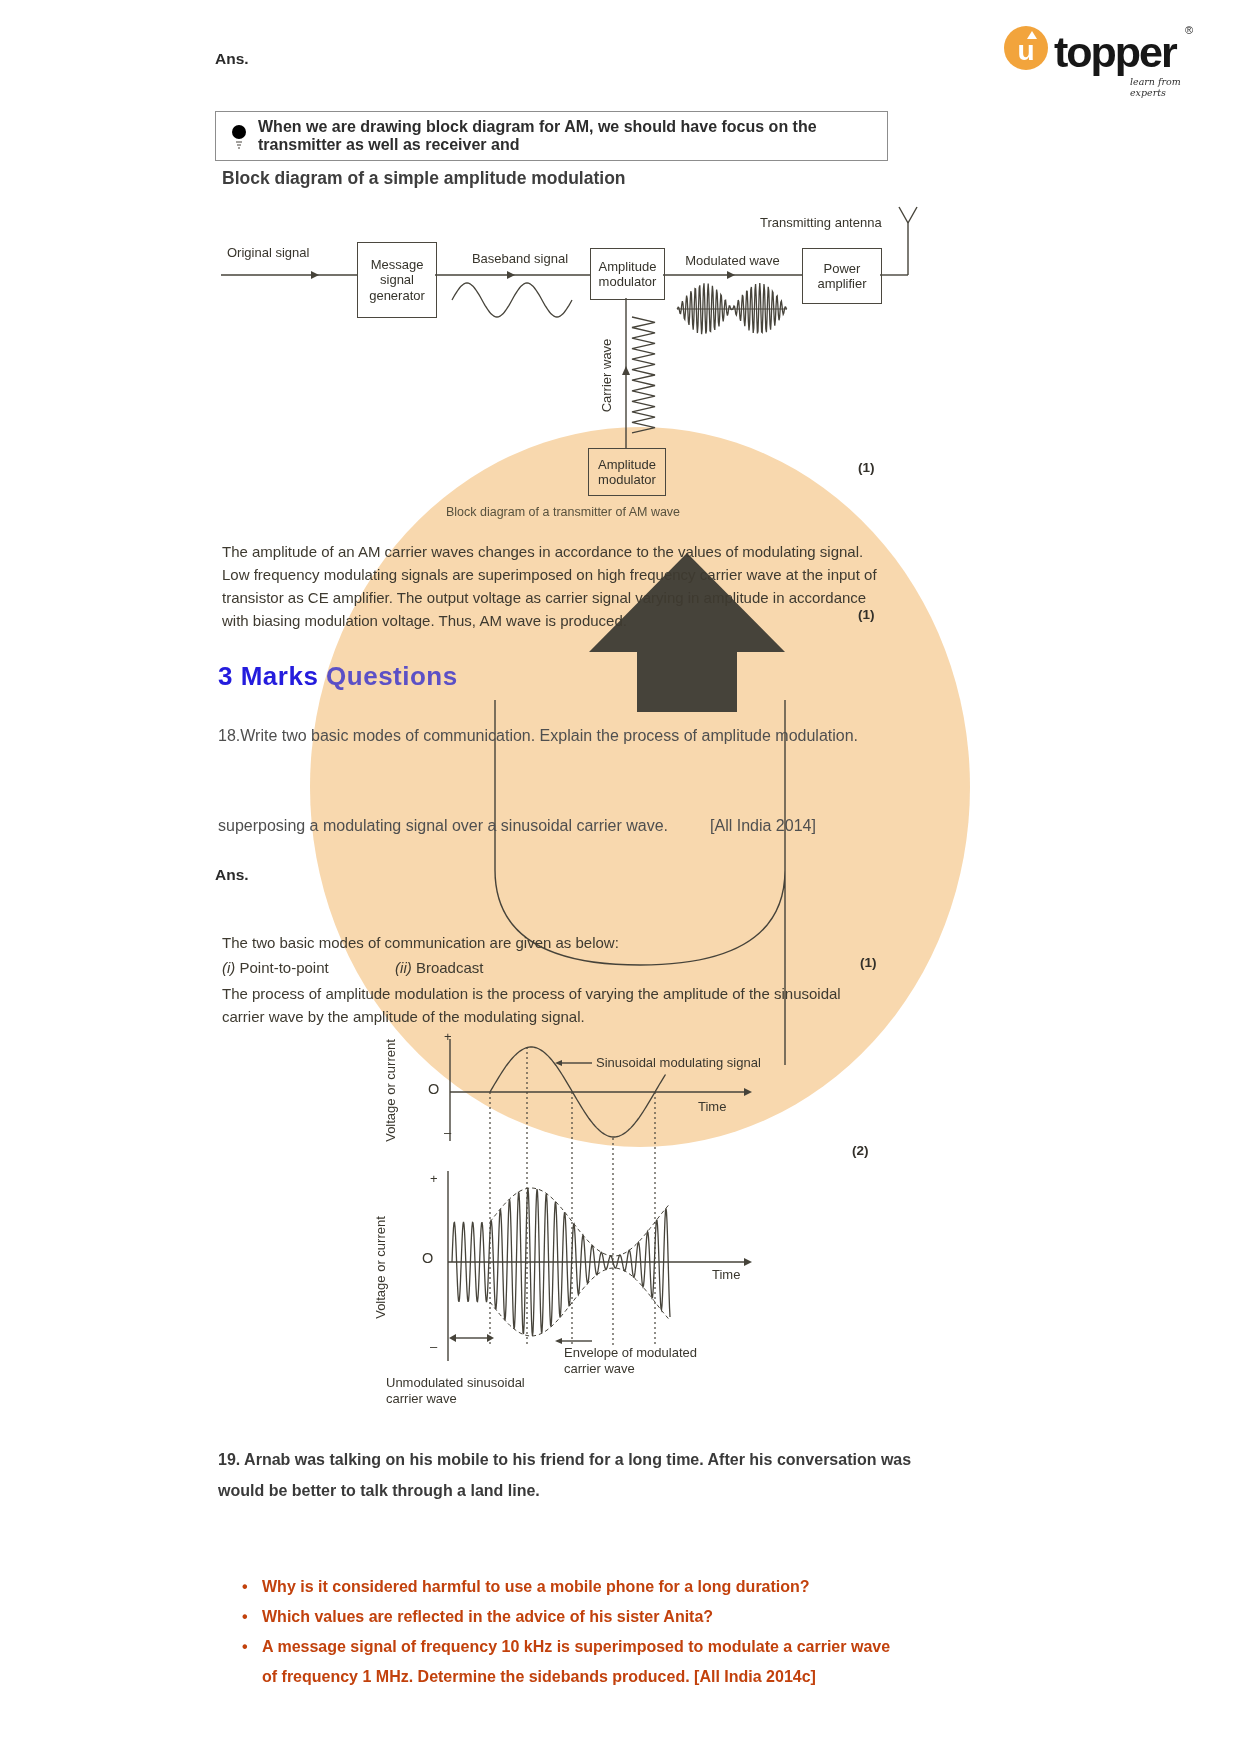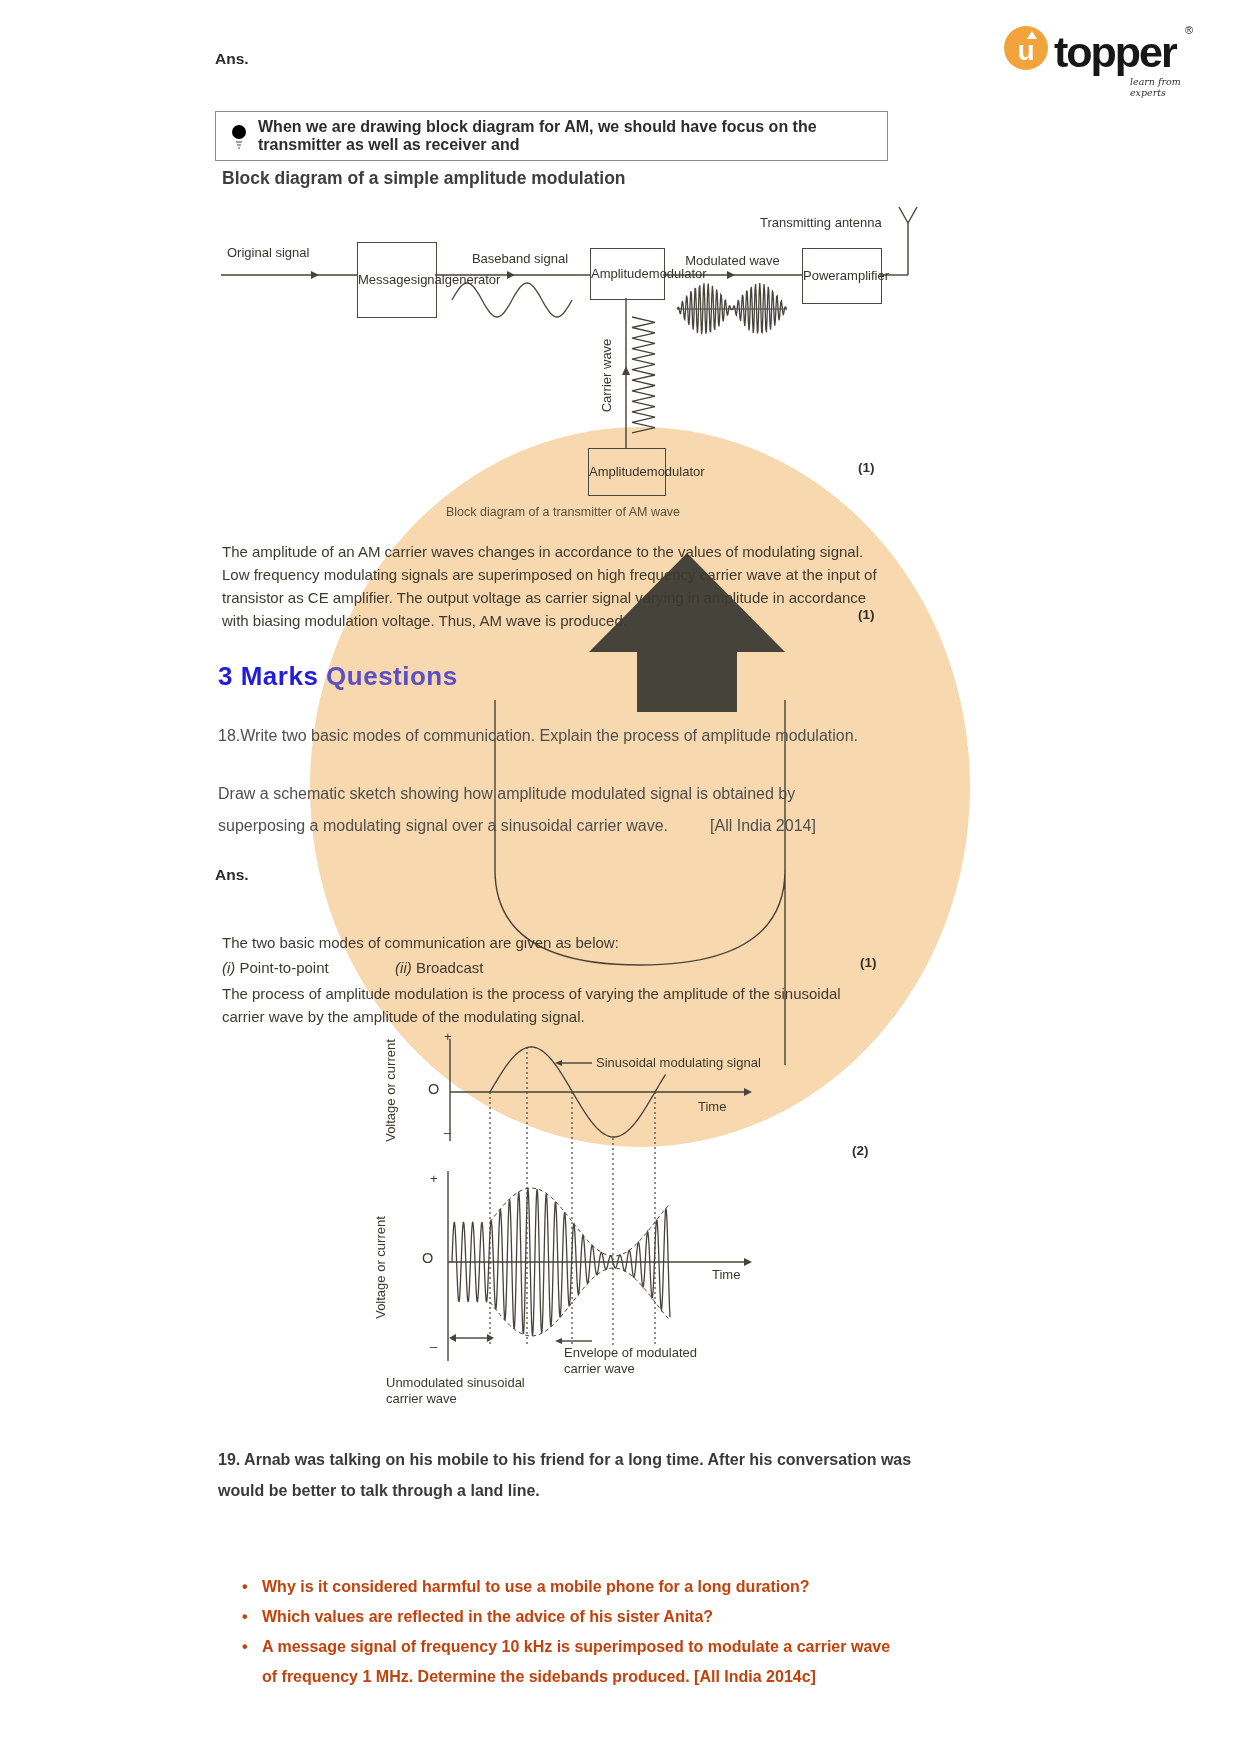--- a/index.html
+++ b/index.html
@@ -33,22 +33,22 @@
   .tipbox{left:215px;top:111px;width:671px;height:48px;border:1px solid #8d8d8d;}
   .tip-icon{position:absolute;left:12px;top:9px;}
   .tip-text{position:absolute;left:42px;top:6px;font-size:16px;font-weight:600;
             color:#2d2d2d;line-height:18px;}
 
   
   .h-block{left:222px;top:168px;font-size:17.5px;font-weight:600;color:#3e3e3e;}
   .diagram{left:215px;top:195px;width:705px;height:345px;}
   .diagram svg{position:absolute;left:0;top:0;}
   .dlabel{position:absolute;font-size:13px;color:#38352c;white-space:nowrap;}
-  .dbox{position:absolute;border:1.5px solid #4b483f;display:flex;
-        align-items:center;justify-content:space-between;font-size:13px;line-height:15.5px;
+  .dbox{position:absolute;border:1.5px solid #4b483f;display:flex;flex-direction:column;
+        align-items:center;justify-content:center;font-size:13px;line-height:15.5px;
         color:#35332b;text-align:center;}
   .rot{transform:rotate(-90deg);text-align:center;}
   .caption{position:absolute;left:208px;top:310px;width:280px;text-align:center;
            font-size:12.5px;color:#57513e;}
   .mark{position:absolute;font-size:13.5px;font-weight:bold;color:#33302a;}
 
   .scanline{position:absolute;font-size:15px;color:#3e3a30;line-height:23px;white-space:nowrap;}
 
   
   .h-marks{left:218px;top:661px;font-size:26px;font-weight:bold;letter-spacing:0.5px;}
@@ -179,21 +179,20 @@
     <div class="scanline" style="left:222px;top:563px;">Low frequency modulating signals are superimposed on high frequency carrier wave at the input of</div>
     <div class="scanline" style="left:222px;top:586px;">transistor as CE amplifier. The output voltage as carrier signal varying in amplitude in accordance</div>
     <div class="scanline" style="left:222px;top:609px;">with biasing modulation voltage. Thus, AM wave is produced.</div>
     <div class="mark" style="left:858px;top:607px;">(1)</div>
 
     <div class="abs h-marks">
       <span class="p1">3 Marks</span><span class="p2"> Questions</span>
     </div>
 
     <div class="typed" style="left:218px;top:727px;">18.Write two basic modes of communication. Explain the process of amplitude modulation.</div>
-    <div class="typed" style="left:218px;top:785px;">Draw a schematic sketch showing how  amplitude modulated signal is obtained by</div>
     <div class="typed" style="left:218px;top:817px;">
       <span>superposing a modulating signal over a sinusoidal carrier wave.</span><span class="src">[All India 2014]</span>
     </div>
 
     <div class="abs ans-mid">Ans.</div>
 
     <div class="scanline" style="left:222px;top:931px;">The two basic modes of communication are given as below:</div>
     <div class="scanline modes" style="left:222px;top:956px;">
       <span class="num">(i)</span>
       <span>Point-to-point</span>

